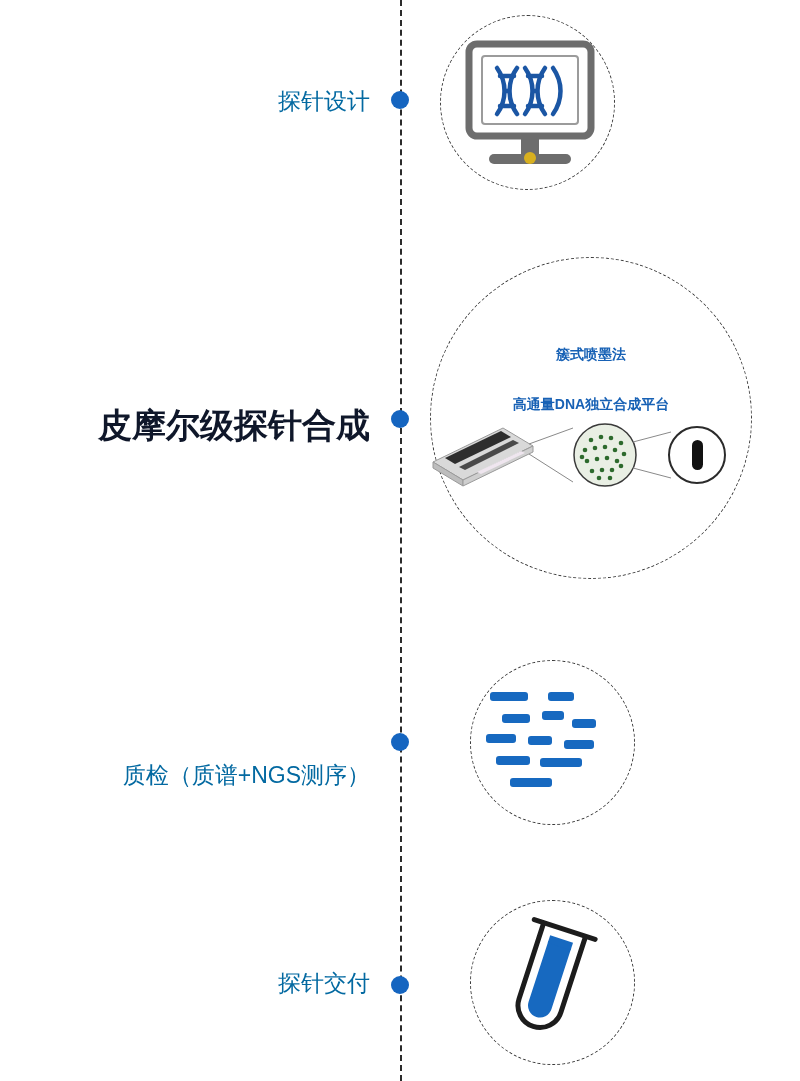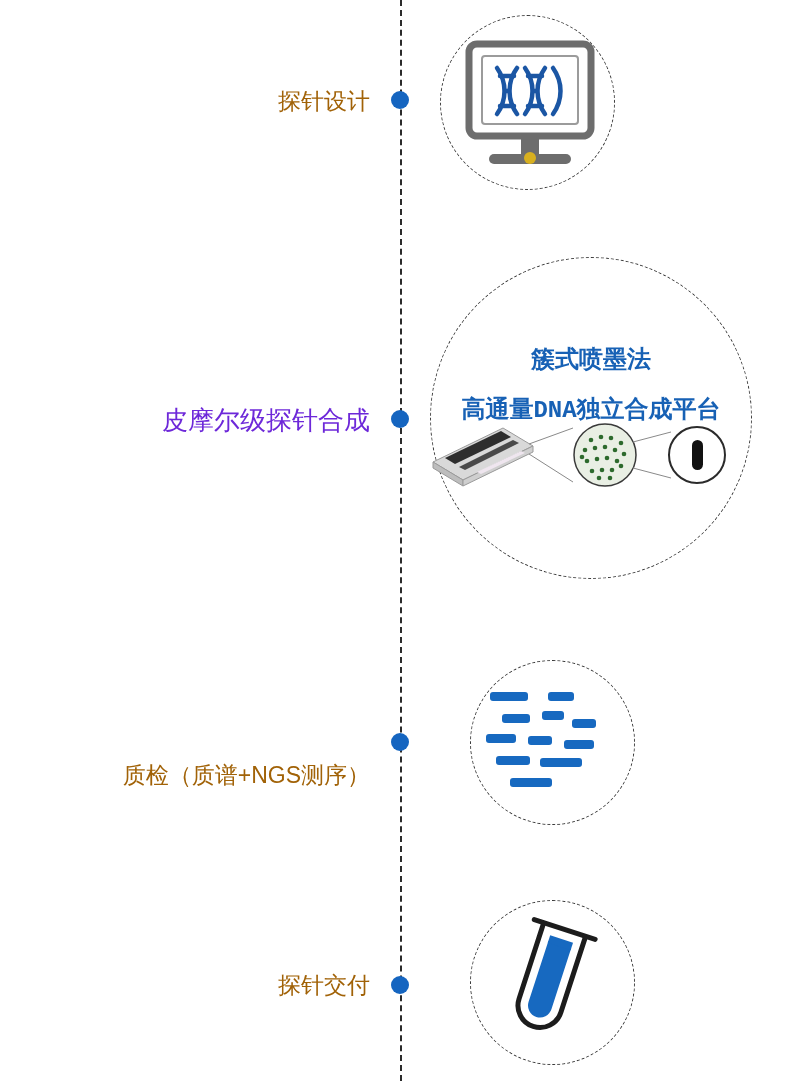--- a/index.html
+++ b/index.html
@@ -39,45 +39,44 @@
     left: 391px;
     width: 18px;
     height: 18px;
     border-radius: 50%;
     background: #1565c0;
   }
   .step-label {
     position: absolute;
     right: 430px;
     text-align: right;
-    color: #a16207;
+    color: #0369a1;
     font-size: 23px;
     line-height: 1.2;
     white-space: nowrap;
   }
   .step-label.highlight {
-    color: #6d28d9;
-    font-weight: normal;
-    font-size: 26px;
+    color: #0f172a;
+    font-weight: bold;
+    font-size: 34px;
   }
   .circle {
     position: absolute;
     border-radius: 50%;
     border: 1.6px dashed #3a3a3a;
     box-sizing: border-box;
   }
   .caption {
     position: absolute;
     text-align: center;
     color: #1761b5;
     font-weight: bold;
-    font-size: 24px;
+    font-size: 14px;
     line-height: 1.45;
     white-space: nowrap;
-    font-family: Liberation Mono, monospace;
   }
   svg { display: block; overflow: visible; }
 </style>
 </head>
 <body>
 
 <div class="stage">
 
   <div class="timeline-axis"></div>
 
@@ -202,21 +201,21 @@
           <rect x="16" y="78" width="34" height="9" rx="3"></rect>
           <rect x="60" y="80" width="42" height="9" rx="3"></rect>
           <rect x="30" y="100" width="42" height="9" rx="3"></rect>
         </g>
       </svg>
     </div>
   </div>
 
   <div class="step" style="top:0;">
 
-    <div class="step-label" style="top:972px;">探针交付</div>
+    <div class="step-label" style="top:972px;font-family:Liberation Mono, monospace;">探针交付</div>
 
     <div class="node-dot" style="top:976px;"></div>
 
     <div class="circle" style="left:470px; top:900px; width:165px; height:165px;"></div>
 
     <div style="position:absolute; left:490px; top:915px;">
       <svg width="130" height="135" viewBox="0 0 130 135">
         <g transform="rotate(18 65 67)">
 
           <path d="M36 16 L36 94 a22 22 0 0 0 44 0 L80 16" fill="none" stroke="#1c1c1c" stroke-width="5" stroke-linecap="round"></path>

